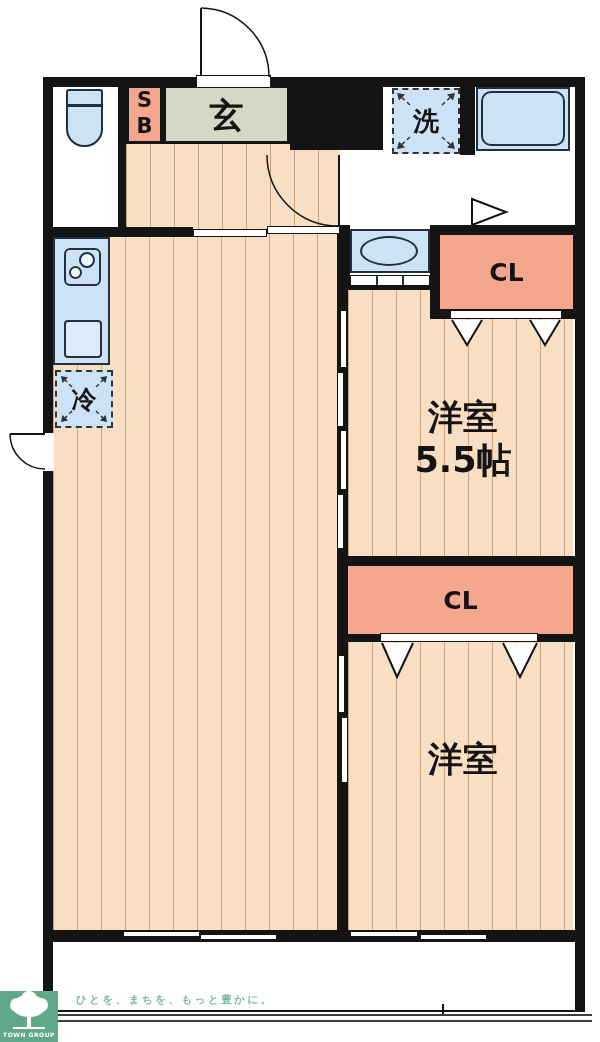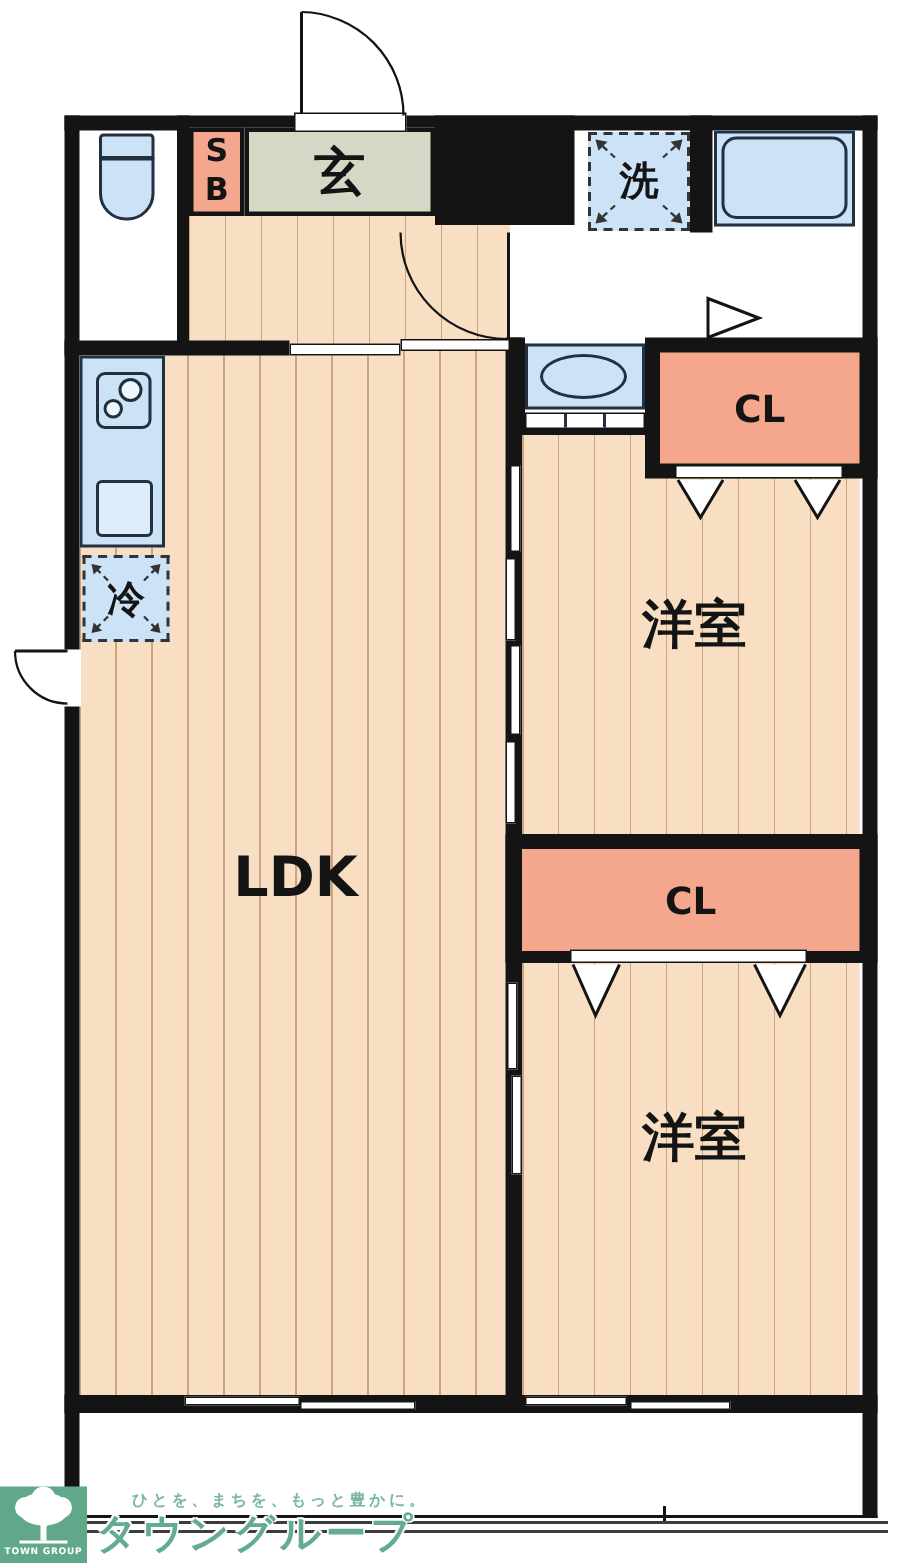--- a/index.html
+++ b/index.html
@@ -143,40 +143,39 @@
   <div class="lbl" style="left:126px;top:88px;width:37px;font-size:21px">
     <span style="display:block">S</span>
     <span style="display:block">B</span>
   </div>
   <div class="lbl" style="left:163px;top:95px;width:127px;font-size:34px">玄</div>
   <div class="lbl" style="left:392px;top:106px;width:68px;font-size:26px">洗</div>
   <div class="lbl" style="left:55px;top:385px;width:58px;font-size:25px">冷</div>
   <div class="lbl" style="left:440px;top:258px;width:133px;font-size:25px">CL</div>
   <div class="lbl" style="left:348px;top:586px;width:225px;font-size:25px">CL</div>
   <div class="lbl" style="left:97px;top:562px;width:200px;font-size:37px">
-    <span style="display:block">LDK</span>
   </div>
   <div class="lbl" style="left:363px;top:396px;width:200px;font-size:35px">
     <span style="display:block">洋室</span>
+    <span style="display:block">5.5帖</span>
   </div>
   <div class="lbl" style="left:363px;top:738px;width:200px;font-size:35px">
     <span style="display:block">洋室</span>
   </div>
 
   <div class="brandline" style="left:52px;top:1014px;width:540px;height:2px"></div>
   <div class="brandline" style="left:52px;top:1020px;width:540px;height:2px"></div>
   <div class="logo-square" style="left:0;top:991px;width:58px;height:51px">
     <svg width="58" height="40" viewBox="0 0 58 40">
       <ellipse cx="29" cy="15" rx="17" ry="11" fill="#fff"></ellipse>
       <circle cx="17" cy="14" r="7" fill="#fff"></circle>
         <circle cx="29" cy="8" r="8" fill="#fff"></circle>
         <circle cx="41" cy="14" r="7" fill="#fff"></circle>
       <rect x="27" y="18" width="4" height="18" fill="#fff"></rect>
       <line x1="29" y1="24" x2="21" y2="17" stroke="#fff" stroke-width="2"></line>
       <line x1="29" y1="27" x2="37" y2="20" stroke="#fff" stroke-width="2"></line>
       <rect x="13" y="36" width="32" height="2" fill="#fff"></rect>
     </svg>
   </div>
   <div class="logo-town" style="left:0;top:1031px;width:58px;font-size:6px;letter-spacing:0.5px">TOWN GROUP</div>
-  <div class="slogan" style="left:88px;top:993px;font-size:10.5px">ひとを、まちを、もっと豊かに。</div>
-  <div class="brand" style="left:64px;top:1004px;font-size:27px">タウングループ</div>
+  <div class="slogan" style="left:76px;top:993px;font-size:10.5px">ひとを、まちを、もっと豊かに。</div>
 
 </div>
 
 </body></html>

